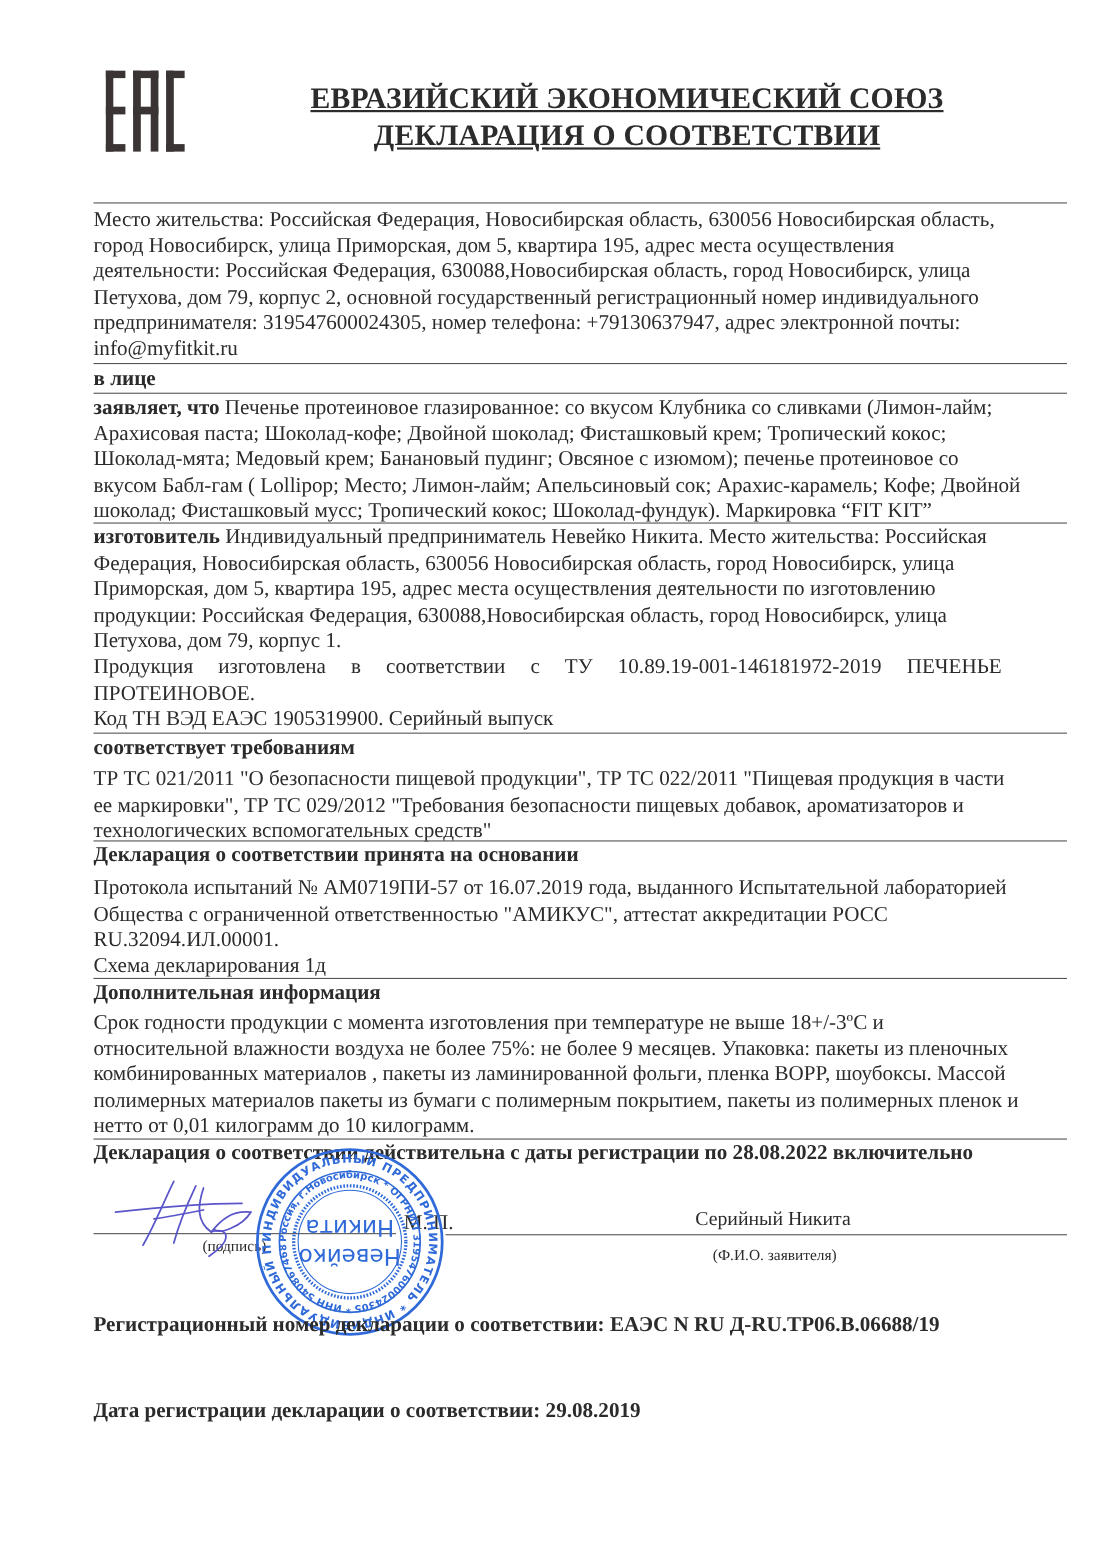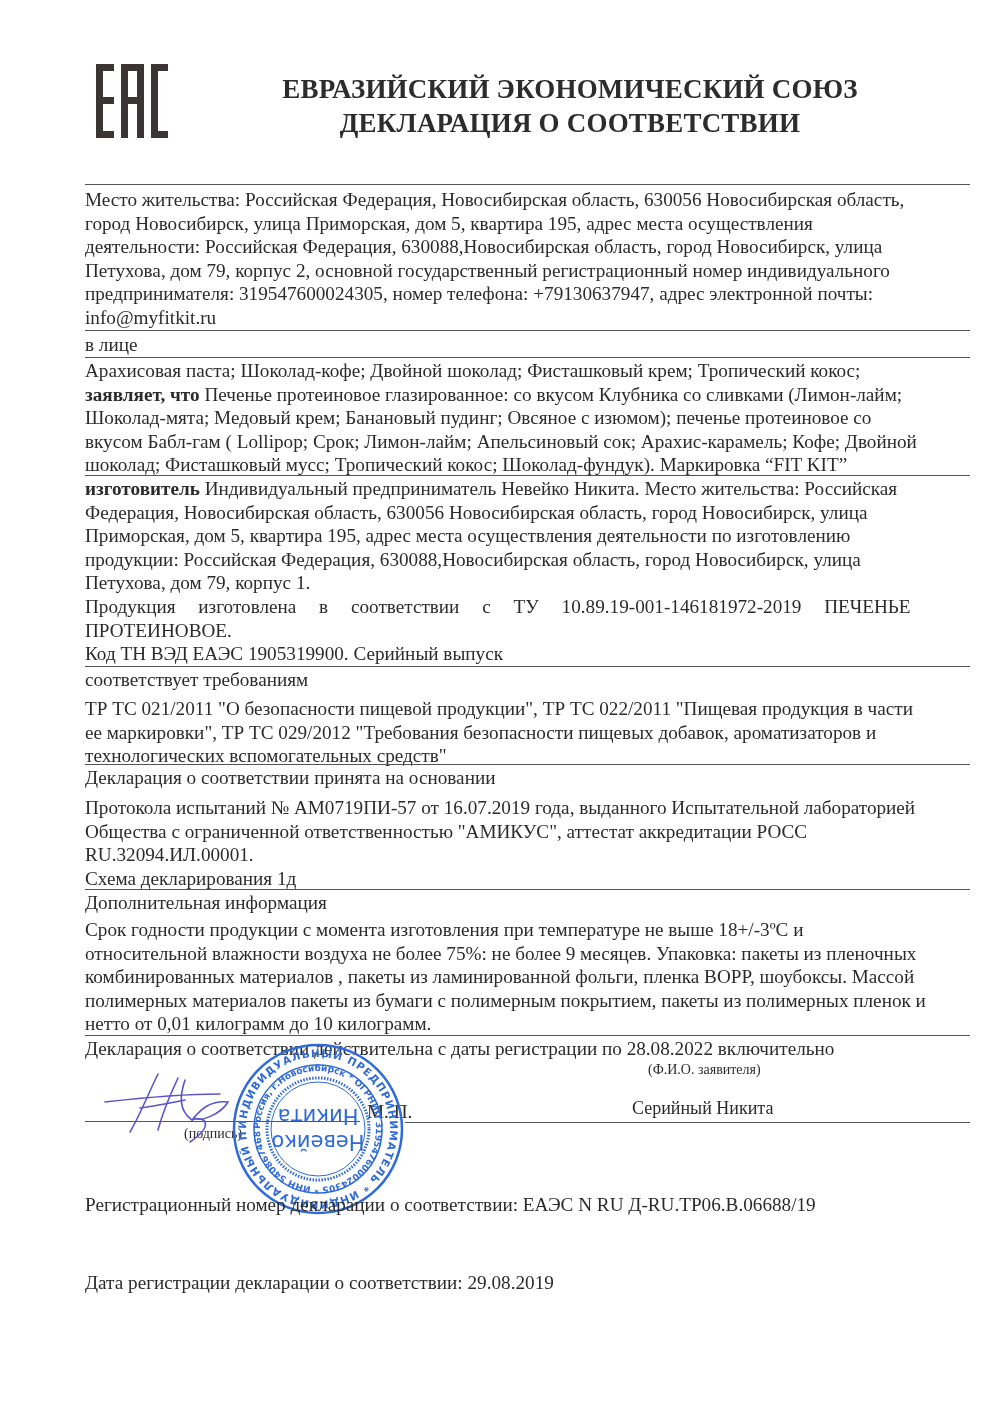--- a/index.html
+++ b/index.html
@@ -13,28 +13,28 @@
   }
   .page { position: absolute; left: 0; top: 0; width: 1000px; height: 1416px; }
 
   
   .eac { position: absolute; left: 96px; top: 64px; width: 72px; height: 74px; }
   .eac svg { width: 100%; height: 100%; }
 
   .header-title {
     position: absolute; left: 230px; top: 72px; width: 680px;
     text-align: center; font-weight: bold; font-size: 27px; line-height: 34px;
-    color: #2c2c2c; letter-spacing: 0.2px;
+    color: #2c2c2c; letter-spacing: 0.2px; text-decoration: underline;
   }
 
   .row { position: absolute; left: 85px; width: 885px; font-size: 19.2px; line-height: 23.6px; }
   .row b { font-weight: bold; }
   .rule { position: absolute; left: 85px; width: 885px; height: 0; border-top: 1.6px solid #555; }
   .justify { text-align: justify; text-align-last: left; }
-  .head { font-weight: normal; }
+  .head { font-weight: bold; }
 
   .sig-line { position: absolute; height: 0; border-top: 1.4px solid #555; }
   .small { font-size: 14px; position: absolute; }
 
   .stamp { position: absolute; left: 232px; top: 1043px; width: 172px; height: 172px; }
   .signature { position: absolute; left: 100px; top: 1070px; width: 140px; height: 85px; }
 </style>
 </head>
 <body>
 
@@ -75,24 +75,24 @@
     <div>Петухова, дом 79, корпус 2, основной государственный регистрационный номер индивидуального</div>
     <div>предпринимателя: 319547600024305, номер телефона: +79130637947, адрес электронной почты:</div>
     <div>info@myfitkit.ru</div>
   </div>
   <div class="rule" style="top:330px;"></div>
 
   <div class="row head" style="top:333px;">в лице</div>
   <div class="rule" style="top:357px;"></div>
 
   <div class="row" style="top:359px;">
+    <div><b>заявляет, что</b><span> Печенье протеиновое глазированное:  со вкусом Клубника со сливками (Лимон-лайм;</span></div>
     <div>Арахисовая паста; Шоколад-кофе; Двойной шоколад; Фисташковый крем; Тропический кокос;</div>
-    <div><b>заявляет, что</b><span> Печенье протеиновое глазированное:  со вкусом Клубника со сливками (Лимон-лайм;</span></div>
     <div>Шоколад-мята; Медовый крем; Банановый пудинг; Овсяное с изюмом); печенье протеиновое со</div>
-    <div>вкусом Бабл-гам ( Lollipop; Срок; Лимон-лайм; Апельсиновый сок; Арахис-карамель; Кофе; Двойной</div>
+    <div>вкусом Бабл-гам ( Lollipop; Место; Лимон-лайм; Апельсиновый сок; Арахис-карамель; Кофе; Двойной</div>
     <div>шоколад; Фисташковый мусс; Тропический кокос; Шоколад-фундук).   Маркировка “FIT KIT”</div>
   </div>
   <div class="rule" style="top:475px;"></div>
 
   <div class="row" style="top:477px;">
     <div class="justify"><b>изготовитель</b><span> Индивидуальный предприниматель Невейко Никита. Место жительства: Российская</span></div>
     <div class="justify">Федерация, Новосибирская область, 630056 Новосибирская область,  город Новосибирск, улица</div>
     <div class="justify">Приморская, дом 5, квартира 195, адрес места осуществления деятельности по изготовлению</div>
     <div class="justify">продукции: Российская Федерация, 630088,Новосибирская область,  город Новосибирск,  улица</div>
     <div>Петухова, дом 79, корпус 1.</div>
@@ -133,21 +133,21 @@
 
   <div class="row head" style="top:1037px;">Декларация о соответствии  действительна с даты регистрации по 28.08.2022 включительно</div>
 
   <div class="sig-line" style="left:85px;top:1121px;width:275px;"></div>
   <div class="small" style="left:184px;top:1126px;">(подпись)</div>
 
   <div class="row" style="left:367px;top:1100px;width:60px;">М. П.</div>
 
   <div class="sig-line" style="left:405px;top:1122px;width:565px;"></div>
   <div class="row" style="left:632px;top:1097px;width:300px;font-size:18px;">Серийный Никита</div>
-  <div class="small" style="left:648px;top:1062px;">(Ф.И.О. заявителя)</div>
+  <div class="small" style="left:648px;top:1134px;">(Ф.И.О. заявителя)</div>
 
   <svg class="signature" viewBox="0 0 140 85">
     <g fill="none" stroke="#5a56c9" stroke-width="1.6" stroke-linecap="round">
       <path d="M5 32 C 40 28, 80 24, 120 24"></path>
       <path d="M58 4 C 50 20, 40 45, 30 62"></path>
       <path d="M78 8 C 70 25, 62 45, 58 60"></path>
       <path d="M40 38 C 55 36, 70 33, 85 30"></path>
       <path d="M85 10 C 80 25, 78 40, 92 50 C 100 40, 110 30, 128 32 C 120 45, 100 52, 95 48"></path>
       <path d="M92 50 C 105 45, 115 55, 90 72"></path>
     </g>

